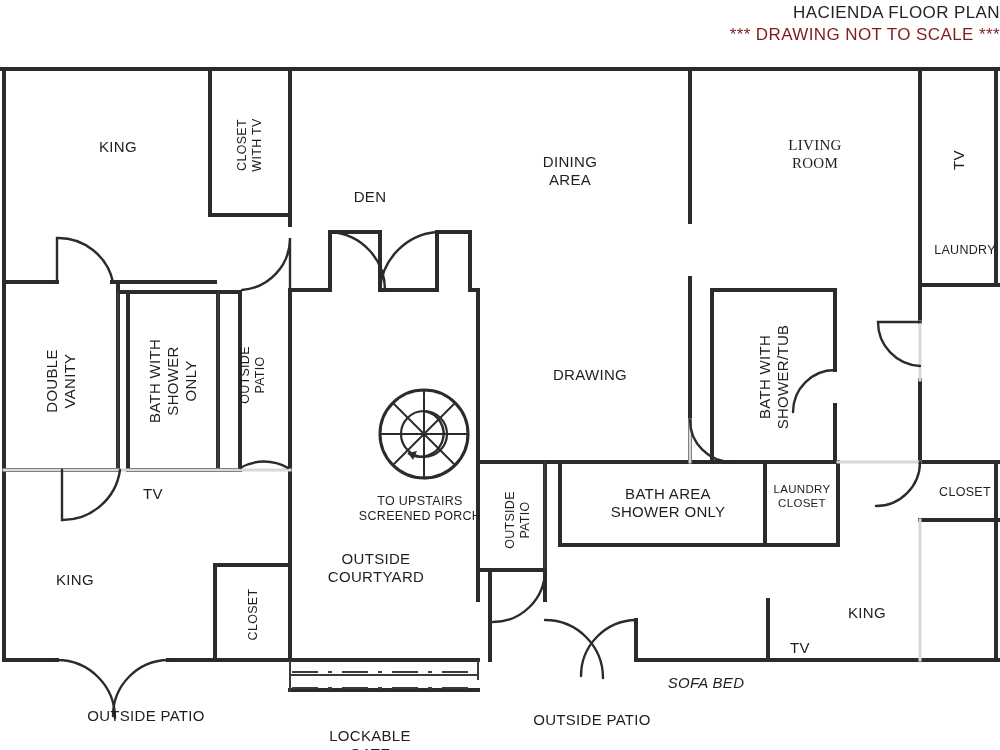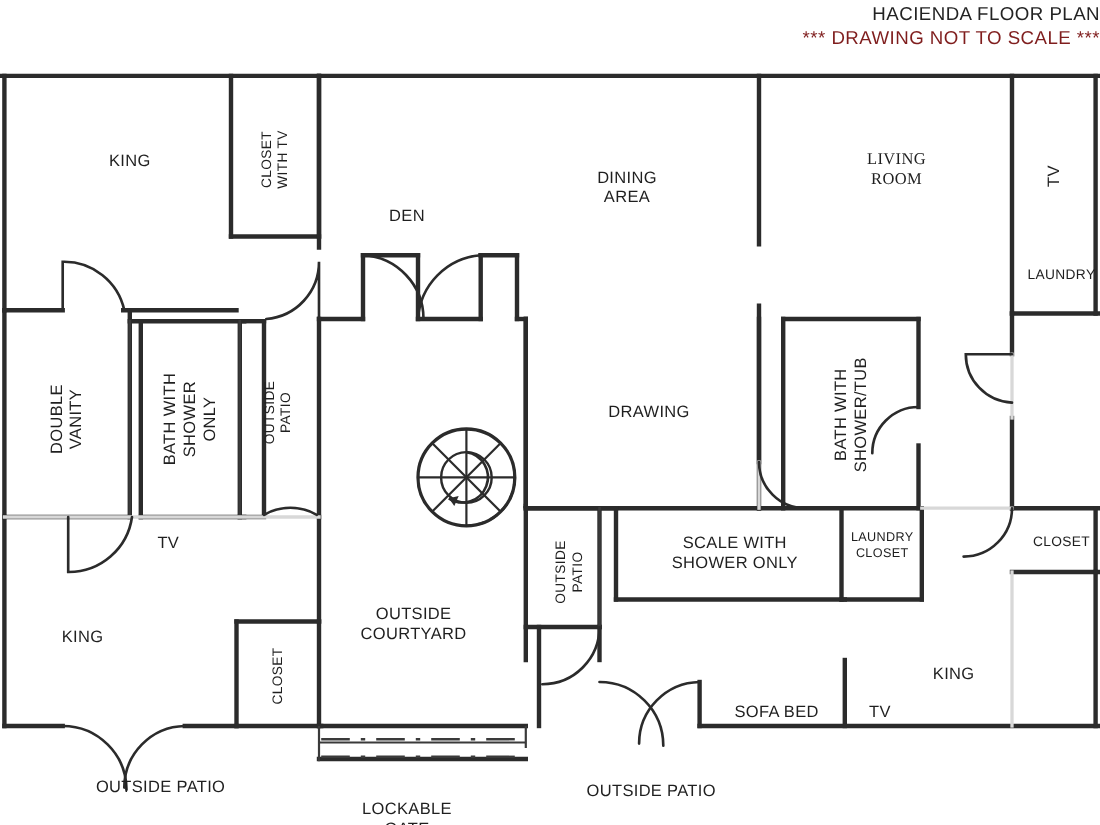--- a/index.html
+++ b/index.html
@@ -275,44 +275,46 @@
 
   <div class="lbl" style="left:118px; top:485px; width:70px;">TV</div>
 
   <div class="lbl" style="left:535px; top:366px; width:110px;">DRAWING</div>
 
   <div class="center-anchor" style="left:714px; top:292px; width:120px; height:170px;">
     <div class="lbl" style="position:relative; transform: rotate(-90deg); width:170px;">BATH WITH
 SHOWER/TUB</div>
   </div>
 
+  <div class="lbl sm" style="left:320px; top:494px; width:200px;">TO UPSTAIRS
+SCREENED PORCH</div>
 
   <div class="lbl" style="left:306px; top:550px; width:140px;text-align:center;">OUTSIDE
 COURTYARD</div>
 
   <div class="center-anchor" style="left:490px; top:465px; width:56px; height:110px;">
     <div class="lbl sm" style="position:relative; transform: rotate(-90deg); width:110px;">OUTSIDE
 PATIO</div>
   </div>
 
-  <div class="lbl" style="left:593px; top:485px; width:150px;">SCALE WITH
+  <div class="lbl" style="left:593px; top:485px; width:150px;">BATH AREA
 SHOWER ONLY</div>
 
   <div class="lbl xs" style="left:766px; top:482px; width:72px;">LAUNDRY
 CLOSET</div>
 
   <div class="lbl sm" style="left:930px; top:485px; width:70px;">CLOSET</div>
 
   <div class="lbl" style="left:30px; top:571px; width:90px;">KING</div>
 
   <div class="center-anchor" style="left:216px; top:568px; width:74px; height:92px;">
     <div class="lbl sm" style="position:relative; transform: rotate(-90deg); width:90px;">CLOSET</div>
   </div>
 
-  <div class="lbl" style="left:646px; top:639px; width:120px;">SOFA BED</div>
+  <div class="lbl" style="left:646px; top:674px; width:120px;font-style:italic;">SOFA BED</div>
 
   <div class="lbl" style="left:775px; top:639px; width:50px;">TV</div>
 
   <div class="lbl" style="left:822px; top:604px; width:90px;">KING</div>
 
   <div class="lbl" style="left:56px; top:707px; width:180px;">OUTSIDE PATIO</div>
 
   <div class="lbl" style="left:300px; top:705px; width:140px;margin-top:22px;">LOCKABLE
 GATE</div>
 

